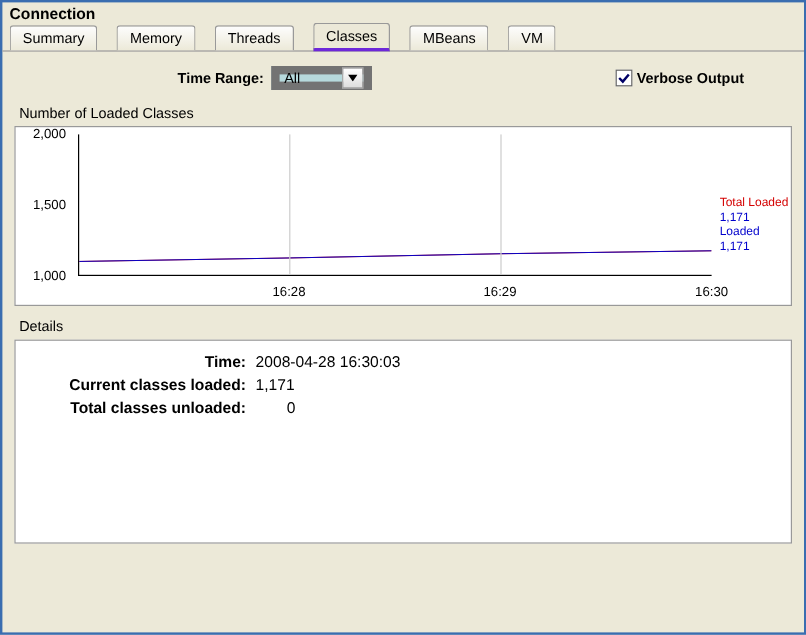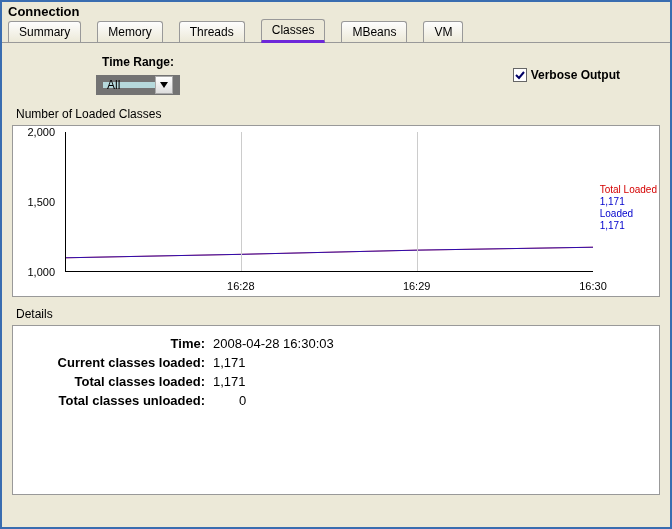--- a/index.html
+++ b/index.html
@@ -56,22 +56,21 @@
   .controls-row {
     display: flex;
     align-items: center;
     justify-content: space-between;
     padding: 6px 40px 10px 40px;
   }
   .time-range-group {
     display: flex;
     align-items: center;
     gap: 6px;
-    margin-left: 44px;
-    flex-direction: column;
+    margin-left: 96px;
   }
   .time-range-label {
     font-weight: bold;
     font-size: 12px;
   }
   .combo {
     display: inline-flex;
     align-items: center;
     border: 7px solid #737373;
     background: #b6d9dc;
@@ -113,21 +112,21 @@
   .chk svg { display:block; }
   .verbose-label { font-weight: bold; font-size: 12px; }
   .section-title {
     font-weight: normal;
     font-size: 12px;
     padding: 2px 0 2px 4px;
   }
   .chart-box {
     border: 1px solid #999;
     background: #fff;
-    height: 172px;
+    height: 150px;
     margin: 2px 0 8px 0;
     position: relative;
     padding: 6px 66px 24px 52px;
   }
   .y-axis {
     position: absolute;
     left: 0;
     top: 6px;
     bottom: 24px;
     width: 48px;
@@ -269,24 +268,20 @@
       <div class="details-table">
         <div class="drow">
           <div class="dlabel">Time:</div>
           <div class="dval">2008-04-28 16:30:03</div>
         </div>
         <div class="drow">
           <div class="dlabel">Current classes loaded:</div>
           <div class="dval">1,171</div>
         </div>
         <div class="drow">
-          <div class="dlabel">Total classes loaded:</div>
-          <div class="dval">1,171</div>
-        </div>
-        <div class="drow">
           <div class="dlabel">Total classes unloaded:</div>
           <div class="dval" style="padding-left:30px">0</div>
         </div>
       </div>
     </div>
 
   </div>
 </div>
 
 </body></html>

